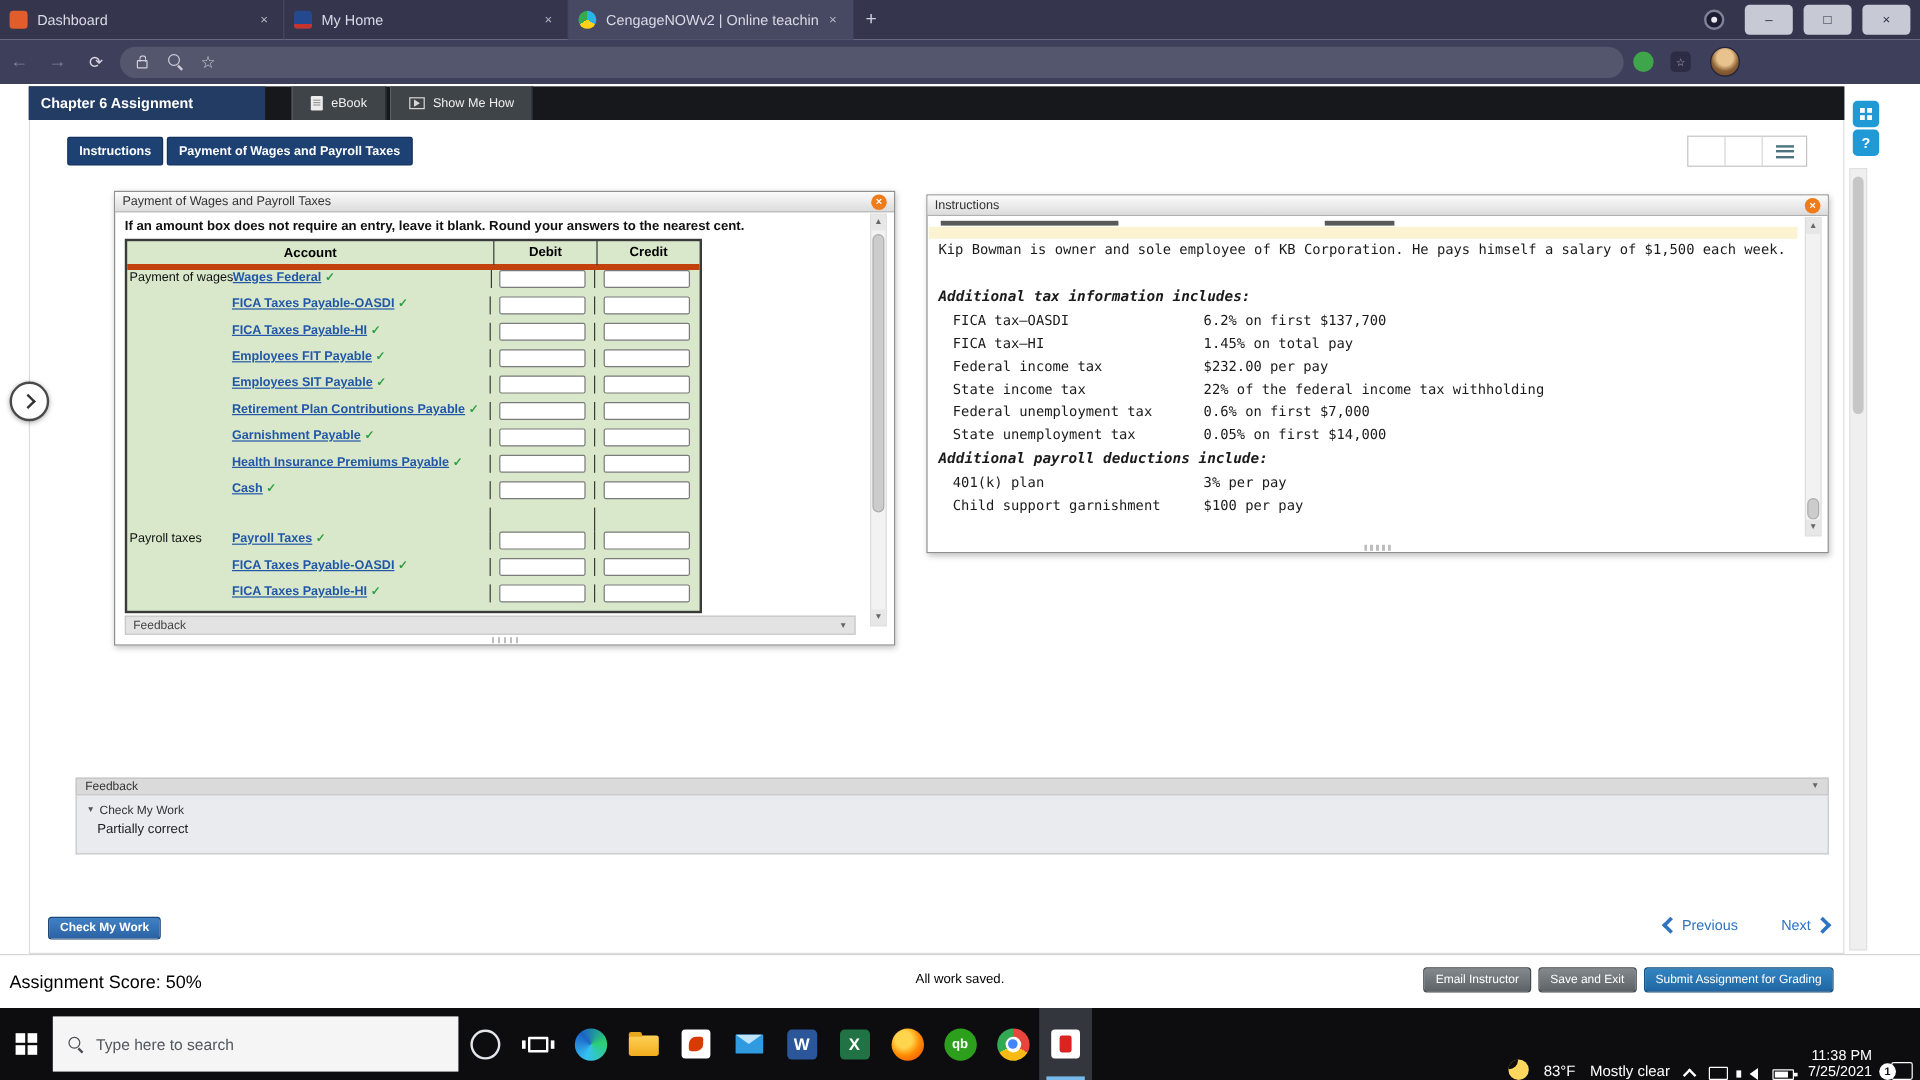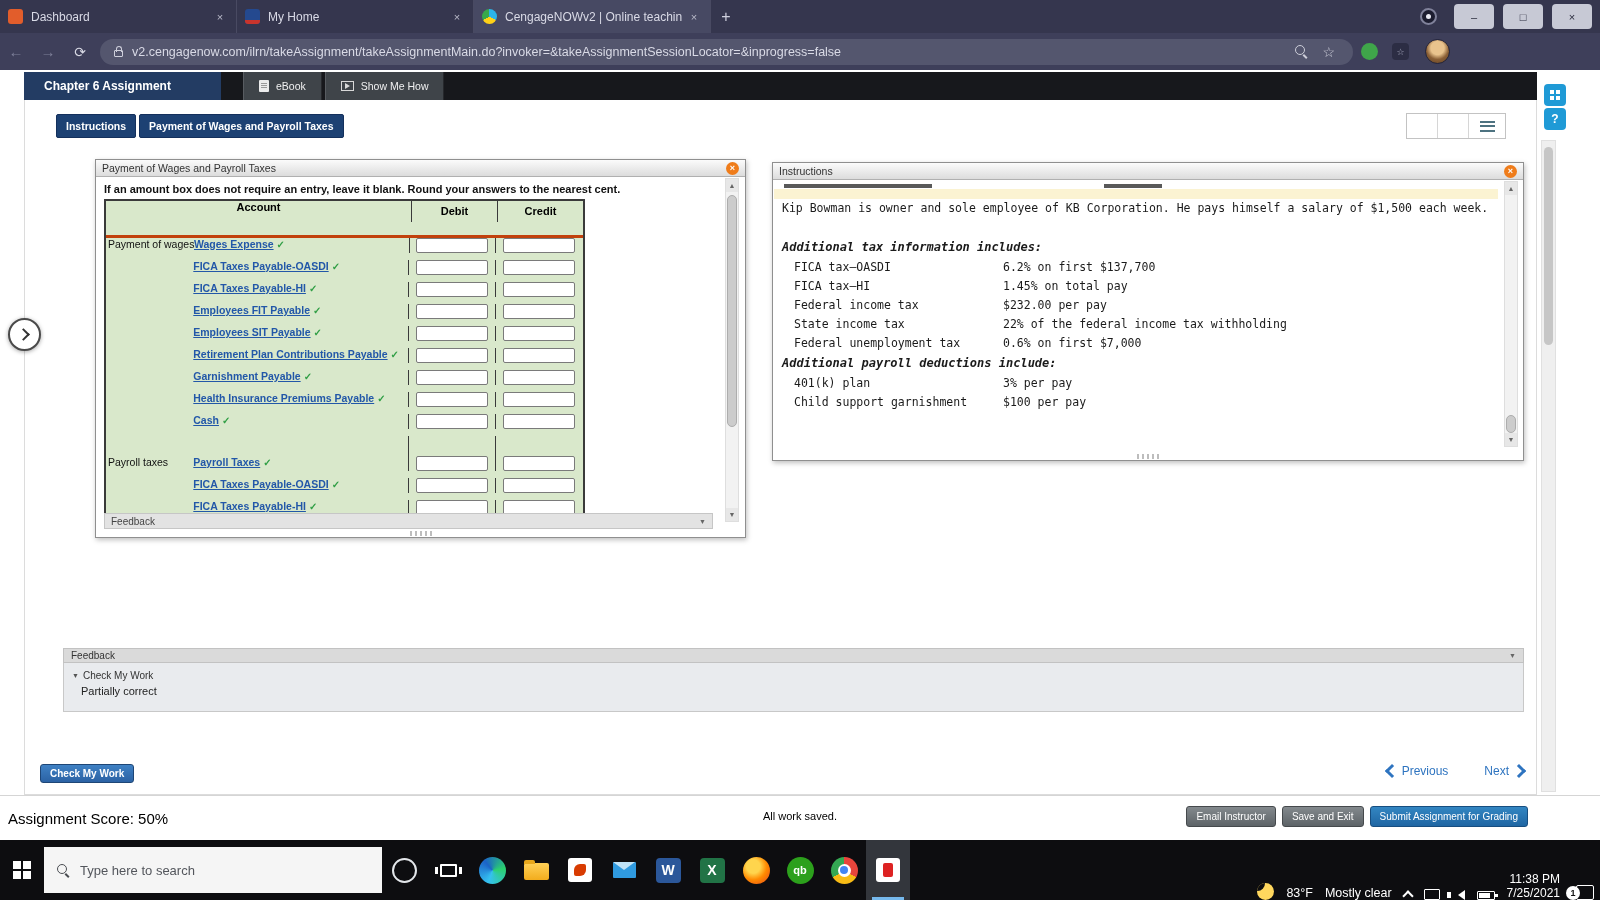--- a/index.html
+++ b/index.html
@@ -34,21 +34,21 @@
   .mag:before{content:"";position:absolute;left:0;top:0;width:8px;height:8px;border:1.5px solid currentColor;border-radius:50%}
   .mag:after{content:"";position:absolute;left:9px;top:9px;width:5px;height:1.5px;background:currentColor;transform:rotate(45deg);transform-origin:0 0}
   .starbtn{color:#cdced9;font-size:14px;margin:0 6px}
   .extgreen{width:17px;height:17px;border-radius:50%;background:#3fa54a;margin:0 8px}
   .extdark{width:17px;height:17px;border-radius:4px;background:#2c2d44;color:#aeb0c6;font-size:9px;display:flex;align-items:center;justify-content:center;margin:0 6px}
   .avatar{width:25px;height:25px;border-radius:50%;background:radial-gradient(circle at 50% 35%,#e9c38d 0 35%,#8a5f35 60%,#5f3f22 100%);margin:0 10px;border:1px solid #23243a}
 
   
   .appframe{position:absolute;left:24px;top:72px;width:1513px;height:723px;border:1px solid #dcdcdc;background:#fff}
   .cnhead{position:absolute;left:24px;top:72px;width:1513px;height:28px;background:#17181c;display:flex;align-items:stretch}
-  .cnhead .ttl{width:197px;background:#233c63;color:#fff;font-weight:bold;font-size:12px;display:flex;align-items:center;padding-left:20px}
+  .cnhead .ttl{width:197px;background:#233c63;color:#fff;font-weight:bold;font-size:12px;display:flex;align-items:center;padding-left:10px}
   .cnseg{display:flex;align-items:center;gap:7px;padding:0 15px;background:#3f4449;border-left:1px solid #585c61;border-right:1px solid #26282c;color:#f0f0f0;font-size:10.5px;margin-left:22px}
   .cnseg.second{margin-left:3px}
   .doc{width:10px;height:12px;background:#ececec;border-radius:1px;position:relative}
   .doc:after{content:"";position:absolute;left:2px;top:3px;width:6px;height:1px;background:#9a9a9a;box-shadow:0 2px 0 #9a9a9a,0 4px 0 #9a9a9a}
   .smh{width:13px;height:10px;border:1.5px solid #d8d8d8;position:relative}
   .smh:after{content:"";position:absolute;left:3px;top:1px;border-left:5px solid #d8d8d8;border-top:3px solid transparent;border-bottom:3px solid transparent}
 
   .asntabs{position:absolute;left:56px;top:114px;display:flex;gap:3px}
   .asntab{background:#1d4173;color:#fff;font-weight:bold;font-size:10.5px;padding:5px 9px;border:1px solid #14305c;border-radius:2px;white-space:nowrap}
 
@@ -72,21 +72,21 @@
   .chev.blue{border-color:#2e74c0;width:10px;height:10px;border-right-width:3px;border-bottom-width:3px}
 
   
   .panel{position:absolute;background:#fff;border:1px solid #8f8f8f;box-shadow:1px 2px 5px rgba(0,0,0,.25)}
   .ptitle{height:17px;background:linear-gradient(#fbfbfb,#dcdcdc);border-bottom:1px solid #b0b0b0;display:flex;align-items:center;padding:0 6px;font-size:10.5px;color:#333}
   .pclose{margin-left:auto;width:13px;height:13px;border-radius:50%;background:#ef7c1a;color:#fff;font-size:9px;line-height:13px;text-align:center;font-weight:bold}
 
   #workPanel{left:95px;top:159px;width:651px;height:379px}
   .wnote{position:absolute;left:8px;top:23px;font-size:11px;font-weight:bold;color:#111}
   .jtable{position:absolute;left:8px;top:39px;width:481px;border:2px solid #3a3a3a;background:#d9e8cb;font-size:11px}
-  .jhead{display:flex;height:37px;border-bottom:3px solid #c2410c;font-weight:bold;}
+  .jhead{display:flex;height:24px;border-bottom:5px solid #c2410c;font-weight:bold;align-items:center}
   .jhead .ha{width:305px;text-align:center}
   .jhead .hd,.jhead .hc{width:86px;text-align:center;border-left:1px solid #3a3a3a;line-height:21px;height:21px}
   .jrow{display:flex;height:22px;align-items:flex-start}
   .jrow .sec{width:88px;font-size:10.5px;color:#111;display:flex;align-items:center;padding-left:2px;white-space:nowrap}
   .jrow .acct{width:217px;display:flex;align-items:center;white-space:nowrap}
   .acct a{color:#2257a8;font-weight:bold;text-decoration:underline;font-size:10.5px}
   .chk{color:#2f9e44;font-weight:bold;margin-left:3px;font-size:10px}
   .jrow .dcell,.jrow .ccell{width:87px;border-left:1px solid #3a3a3a;display:flex;align-items:center;justify-content:center}
   .jrow .ccell{width:89px}
   .jrow input{width:72px;height:15px;border:1px solid #7a7a7a;border-radius:2px;background:#fff}
@@ -214,21 +214,20 @@
       <span class="winbtn">×</span>
     </div>
   </div>
 
   <div class="addrbar">
     <span class="navbtn">←</span>
     <span class="navbtn">→</span>
     <span class="navbtn on">⟳</span>
     <div class="urlfield">
       <span class="lock"></span>
-      <span class="urltext">v2.cengagenow.com/ilrn/takeAssignment/takeAssignmentMain.do?invoker=&amp;takeAssignmentSessionLocator=&amp;inprogress=false</span>
       <span class="mag"></span>
       <span class="starbtn">☆</span>
     </div>
     <span class="extgreen"></span>
     <span class="extdark">☆</span>
     <span class="avatar"></span>
   </div>
 
   <div class="appframe"></div>
 
@@ -285,21 +284,21 @@
     <div class="jtable">
       <div class="jhead">
         <div class="ha">Account</div>
         <div class="hd">Debit</div>
         <div class="hc">Credit</div>
       </div>
 
       <div class="jrow">
         <div class="sec">Payment of wages</div>
         <div class="acct">
-            <a>Wages Expense</a>
+            <a>Wages Federal</a>
             <span class="chk">✓</span>
           </div>
         <div class="dcell">
             <input style="">
           </div>
         <div class="ccell">
             <input style="">
           </div>
       </div>
       <div class="jrow">
@@ -494,20 +493,24 @@
           <span class="ilabel">Federal income tax</span>
           <span class="ival">$232.00 per pay</span>
         </div>
       <div class="irow">
           <span class="ilabel">State income tax</span>
           <span class="ival">22% of the federal income tax withholding</span>
         </div>
       <div class="irow">
           <span class="ilabel">Federal unemployment tax</span>
           <span class="ival">0.6% on first $7,000</span>
+        </div>
+      <div class="irow">
+          <span class="ilabel">State unemployment tax</span>
+          <span class="ival">0.05% on first $14,000</span>
         </div>
       <div class="ihead gap">Additional payroll deductions include:</div>
       <div class="irow">
           <span class="ilabel">401(k) plan</span>
           <span class="ival">3% per pay</span>
         </div>
       <div class="irow">
           <span class="ilabel">Child support garnishment</span>
           <span class="ival">$100 per pay</span>
         </div>

